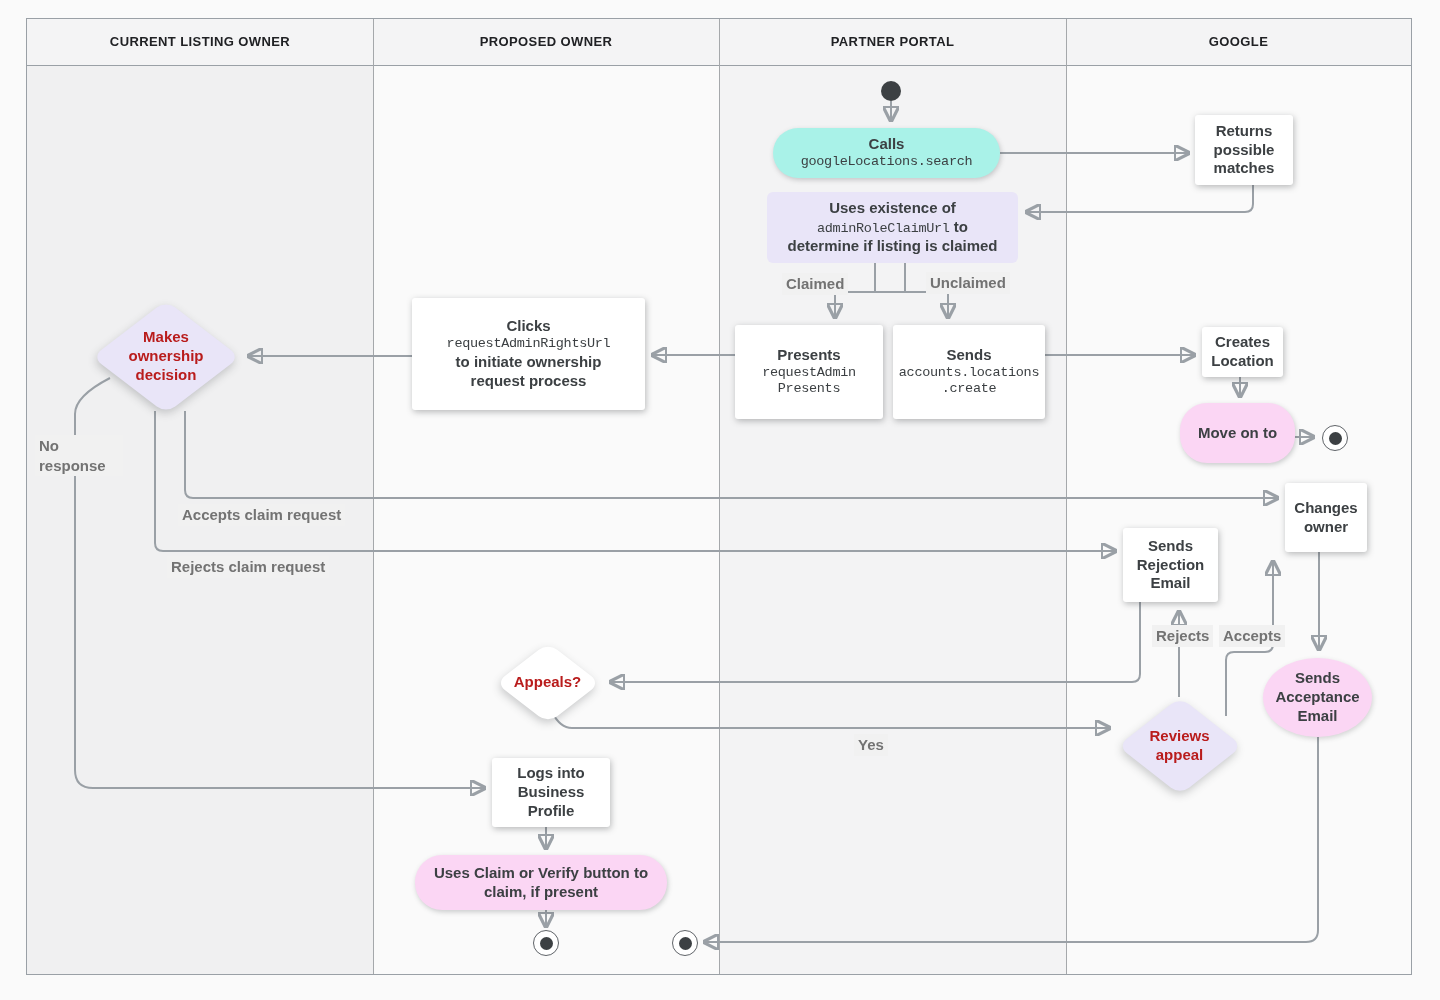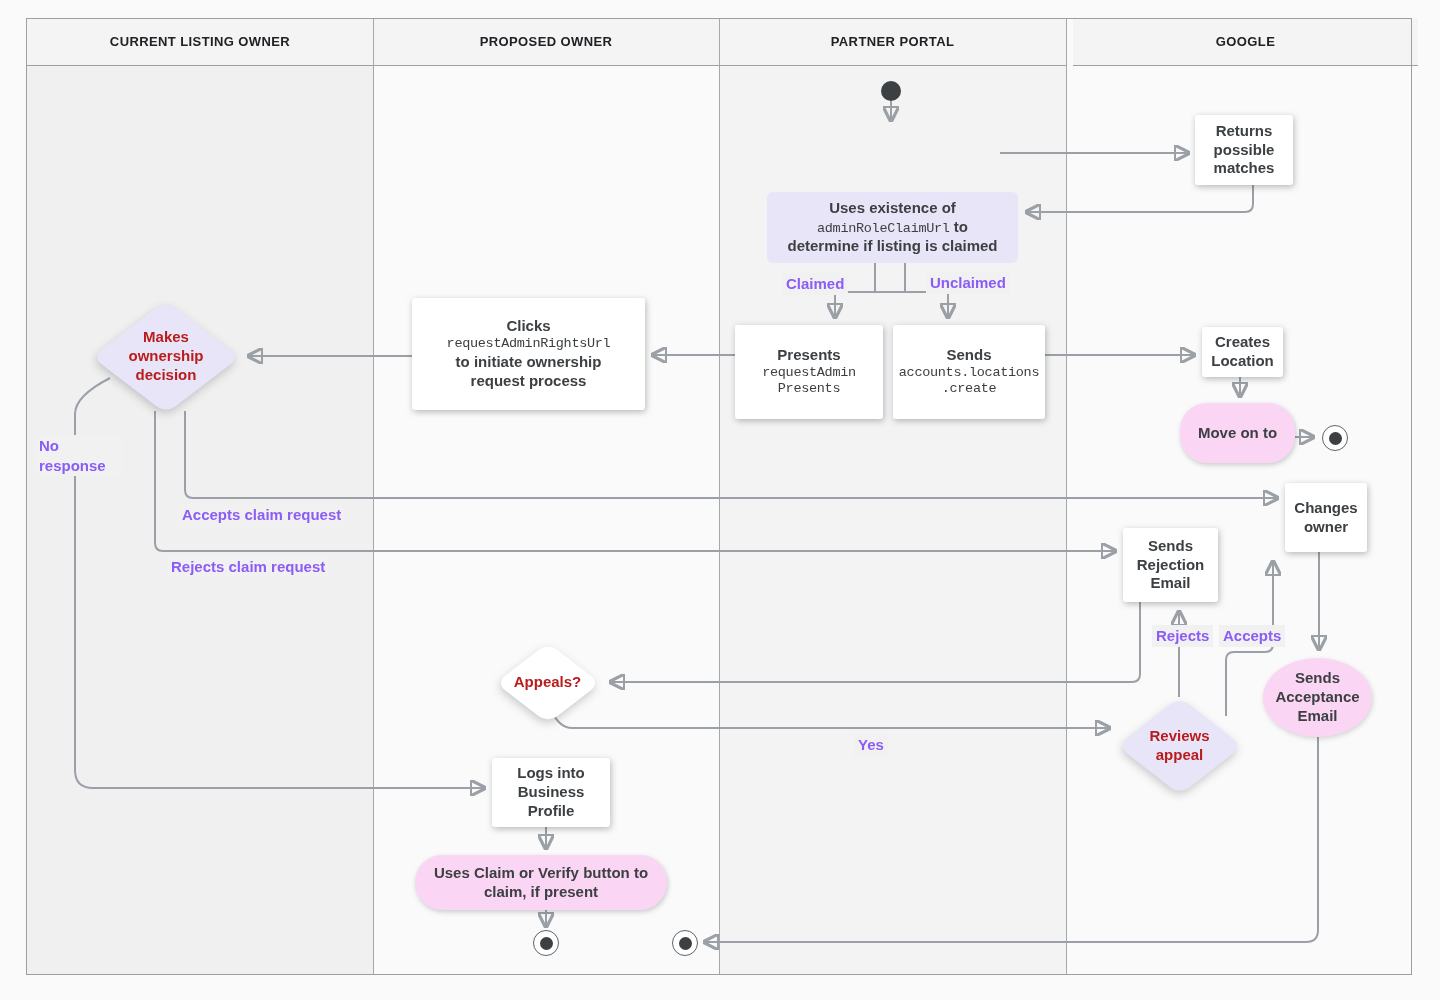--- a/index.html
+++ b/index.html
@@ -67,21 +67,21 @@
   .start-dot{position:absolute;z-index:3;width:20px;height:20px;border-radius:50%;background:#3c4043;}
   .end-node{
     position:absolute;z-index:3;width:26px;height:26px;border-radius:50%;
     border:1.5px solid #5f6368;background:#fff;box-sizing:border-box;
     display:flex;align-items:center;justify-content:center;
   }
   .end-node .dot{width:13px;height:13px;border-radius:50%;background:#3c4043;}
 
   
   .elabel{
-    position:absolute;z-index:4;font-size:15px;font-weight:700;color:#8b5cf6;
+    position:absolute;z-index:4;font-size:15px;font-weight:700;color:#737373;
     background:#f1f1f1;padding:1px 4px;line-height:1.3;white-space:nowrap;
   }
   .elabel.center{text-align:left;white-space:normal;}
 </style>
 </head>
 <body>
 
 <div id="canvas">
 
   <div class="lane-bg g1" style="left:27px;width:346px;"></div>
@@ -91,21 +91,21 @@
 
   <div class="lane-header" style="left:27px;width:346px;">
       <span>CURRENT LISTING OWNER</span>
     </div>
   <div class="lane-header" style="left:719px;width:347px;">
       <span>PARTNER PORTAL</span>
     </div>
   <div class="lane-header" style="left:373px;width:346px;">
       <span>PROPOSED OWNER</span>
     </div>
-  <div class="lane-header" style="left:1066px;width:345px;margin-left:7px;">
+  <div class="lane-header" style="left:1066px;width:345px;">
       <span>GOOGLE</span>
     </div>
 
   <div class="lane-divider" style="left:373px;"></div>
   <div class="lane-divider" style="left:719px;"></div>
   <div class="lane-divider" style="left:1066px;"></div>
   <div class="table-frame"></div>
 
   <svg class="wires" width="1440" height="1000" viewBox="0 0 1440 1000">
     <defs>
@@ -143,20 +143,24 @@
   <div class="end-node" style="left:1322px;top:425px;">
       <div class="dot"></div>
     </div>
   <div class="end-node" style="left:533px;top:930px;">
       <div class="dot"></div>
     </div>
   <div class="end-node" style="left:672px;top:930px;">
       <div class="dot"></div>
     </div>
 
+  <div class="node pill teal" style="left:773px;top:128px;width:227px;height:50px;">
+    <span>Calls</span>
+    <span class="code">googleLocations.search</span>
+  </div>
 
   <div class="node box" style="left:1195px;top:115px;width:98px;height:70px;padding:4px;">
     <span>Returns possible matches</span>
   </div>
 
   <div class="node lav" style="left:767px;top:192px;width:251px;height:71px;">
     <span>Uses existence of</span>
     <span><span class="code">adminRoleClaimUrl</span><span> to</span></span>
     <span>determine if listing is claimed</span>
   </div>

